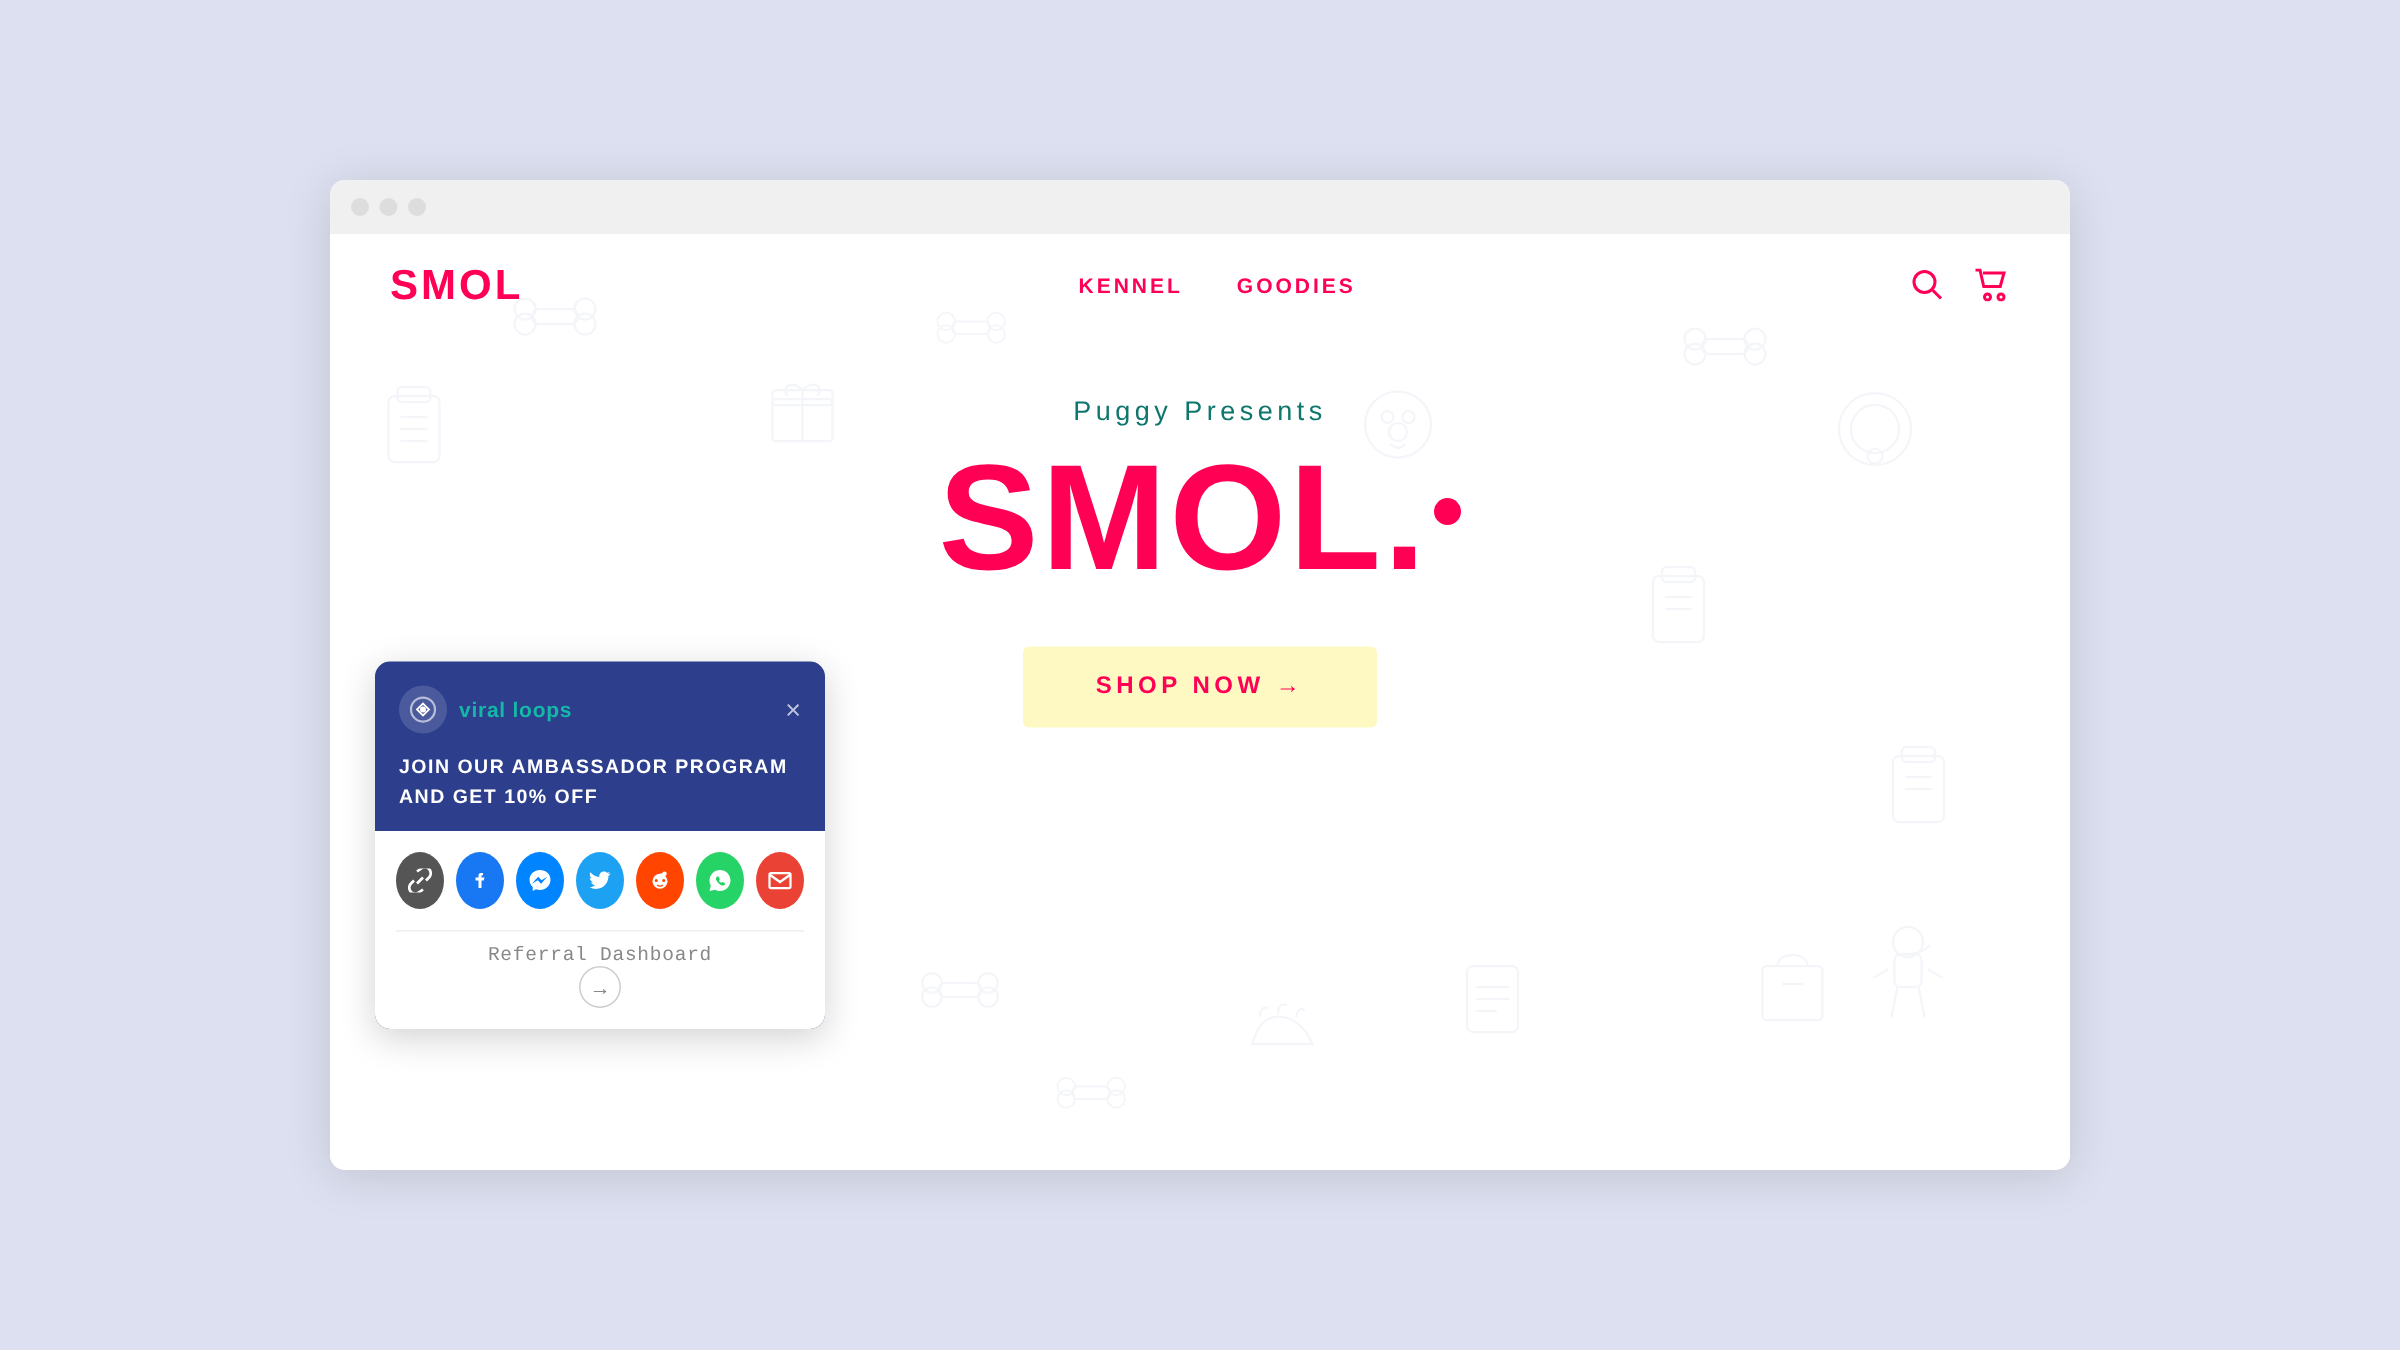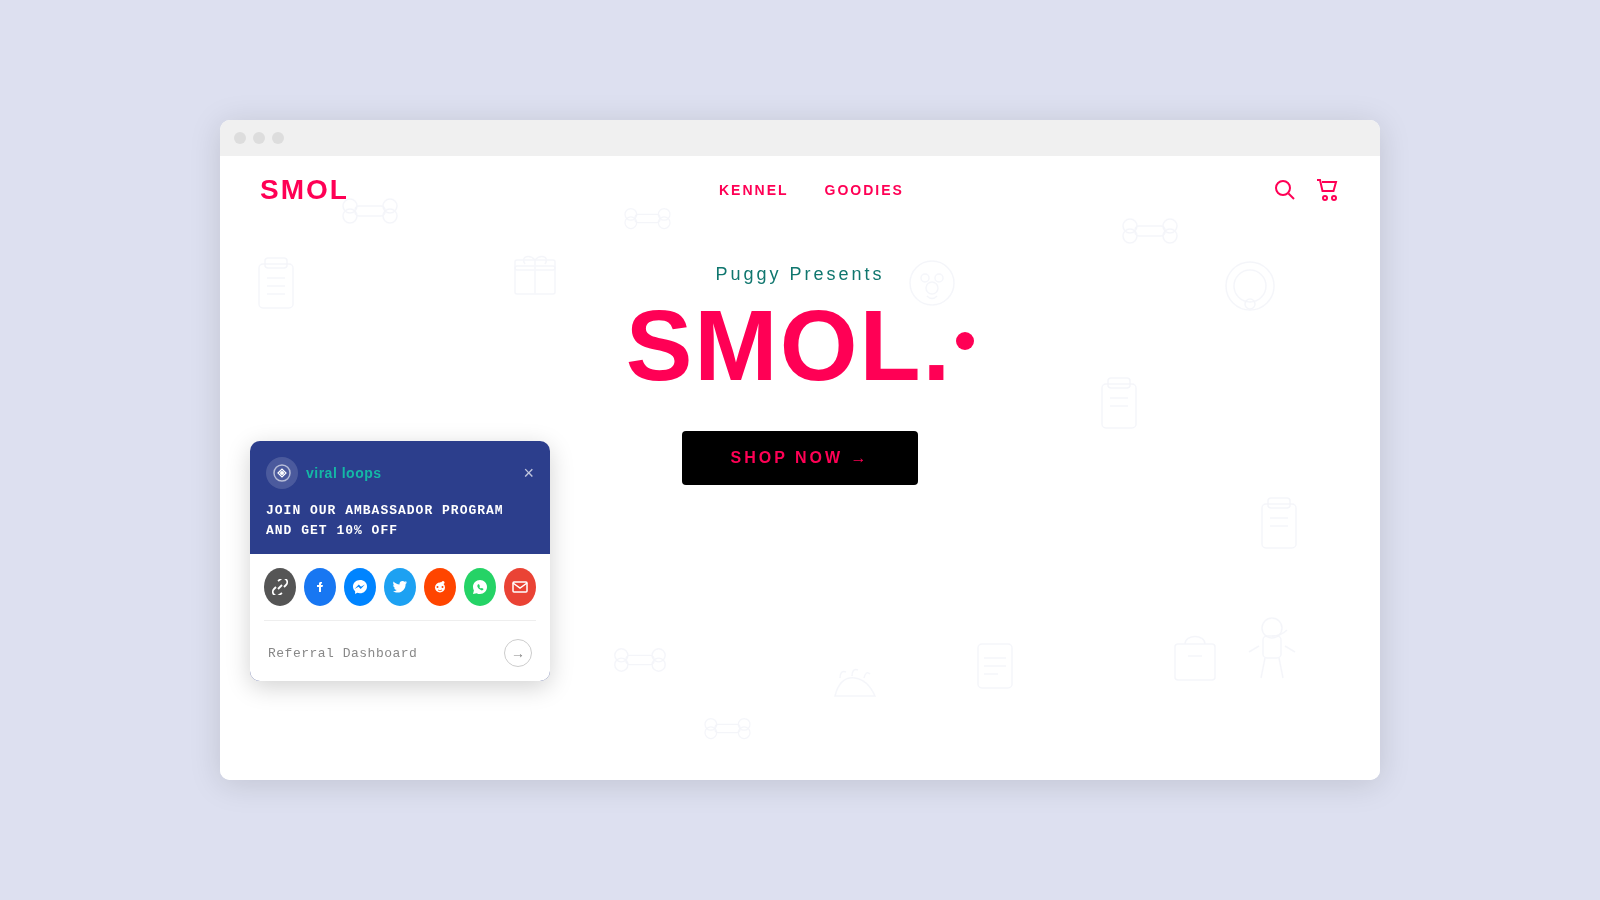--- a/index.html
+++ b/index.html
@@ -129,21 +129,21 @@
       height: 18px;
       background: #ff0055;
       border-radius: 50%;
       margin-left: 4px;
       vertical-align: middle;
       margin-bottom: 8px;
     }
     .shop-btn {
       display: inline-block;
       margin-top: 36px;
-      background: #000000;
+      background: #fef9c3;
       color: #ff0055;
       font-size: 16px;
       font-weight: 700;
       letter-spacing: 3px;
       text-transform: uppercase;
       padding: 18px 48px;
       border: none;
       border-radius: 4px;
       cursor: pointer;
       text-decoration: none;
@@ -198,21 +198,21 @@
       line-height: 1;
     }
     .vl-message {
       padding: 4px 16px 14px 16px;
       font-size: 13px;
       font-weight: 700;
       color: #fff;
       letter-spacing: 1px;
       text-transform: uppercase;
       line-height: 1.5;
-      font-family: Liberation Mono, monospace;
+      font-family: Liberation Sans, sans-serif;
     }
     .vl-share-area {
       background: #fff;
       padding: 14px 14px 0 14px;
     }
     .vl-share-icons {
       display: flex;
       gap: 8px;
       margin-bottom: 14px;
     }
@@ -233,22 +233,23 @@
     .vl-share-icon-btn.msg     { background: #0084ff; }
     .vl-share-icon-btn.tw      { background: #1da1f2; }
     .vl-share-icon-btn.reddit  { background: #ff4500; }
     .vl-share-icon-btn.whatsapp{ background: #25d366; }
     .vl-share-icon-btn.email   { background: #ea4335; }
 
     .vl-dashboard-row {
       display: flex;
       align-items: center;
       justify-content: space-between;
-      padding: 18px 4px 14px 4px;
+      padding: 8px 4px 14px 4px;
       border-top: 1px solid #eee;
+      flex-direction: column;
     }
     .vl-dashboard-label {
       font-size: 13px;
       color: #888;
       letter-spacing: 0.5px;
       font-family: 'Courier New', monospace;
     }
     .vl-dashboard-arrow {
       width: 28px;
       height: 28px;

